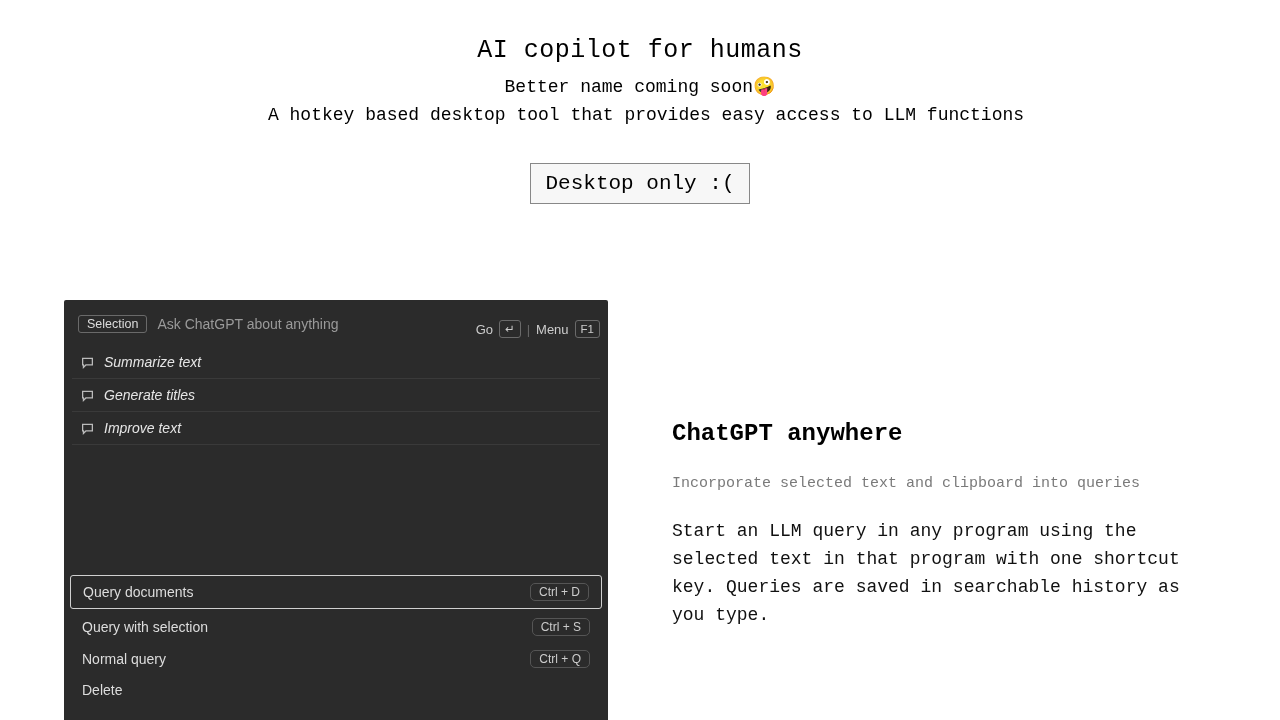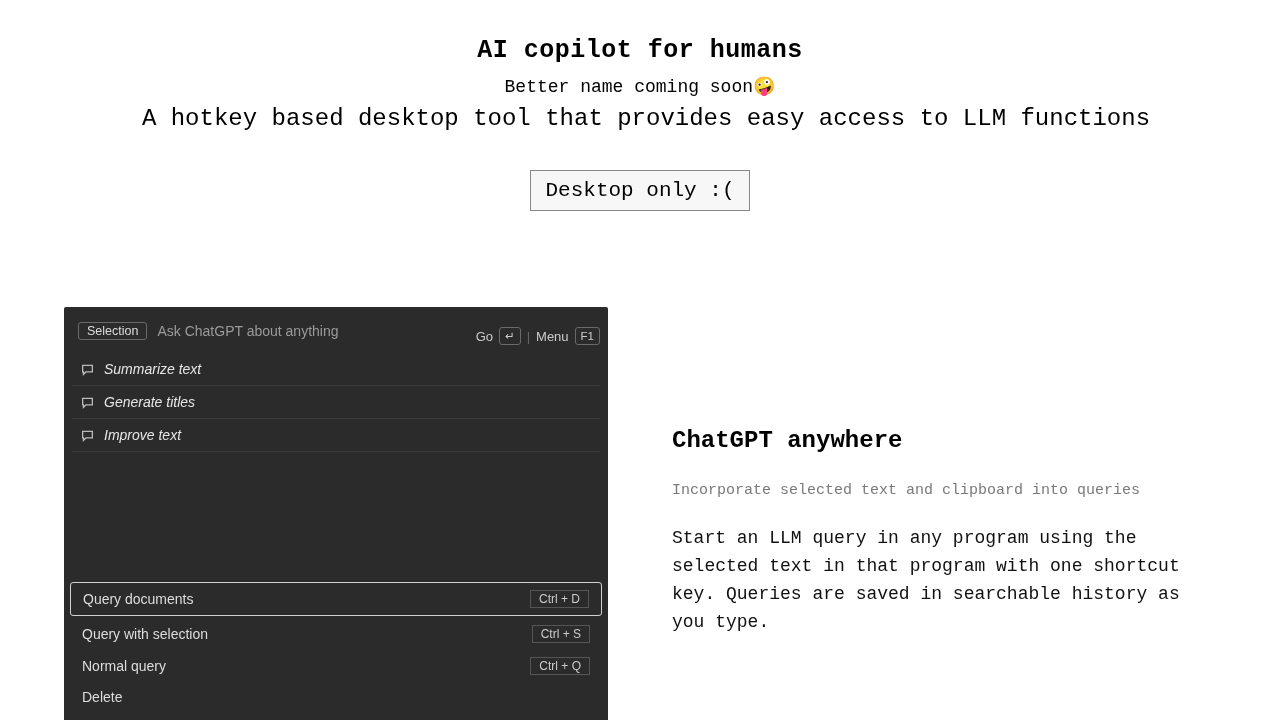--- a/index.html
+++ b/index.html
@@ -7,23 +7,23 @@
     font-family: "Courier New", Courier, monospace;
     background: #ffffff;
     color: #000;
     width: 1280px;
     height: 720px;
     overflow: hidden;
   }
 
   
   .hero { text-align: center; padding-top: 36px; }
-  .hero h1 { font-size: 25px; font-weight: 700; letter-spacing: 0.5px; }
+  .hero h1 { font-size: 25px; font-weight: 400; letter-spacing: 0.5px; }
   .hero .subtitle { font-size: 18px; margin-top: 10px; }
-  .hero .description { font-size: 24px; margin-top: 8px; padding-left: 12px; }
+  .hero .description { font-size: 18px; margin-top: 8px; padding-left: 12px; }
   .cta {
     display: inline-block;
     margin-top: 38px;
     padding: 8px 14px;
     font-family: inherit;
     font-size: 21px;
     background: #f7f7f7;
     border: 1px solid #888;
     cursor: pointer;
   }
@@ -112,21 +112,21 @@
     padding: 7px 12px;
     color: #ddd;
   }
   .menu li.sel {
     border: 1.5px solid #d0d0d0;
     border-radius: 3px;
     margin: 2px 0;
   }
   .shortcut {
     border: 1px solid #555;
-    border-radius: 0;
+    border-radius: 5px;
     padding: 1px 8px;
     font-size: 12px;
     color: #ccc;
   }
 
   
   .col-right h2 { font-size: 24px; font-weight: 700; }
   .lead {
     margin-top: 28px;
     font-size: 15px;

